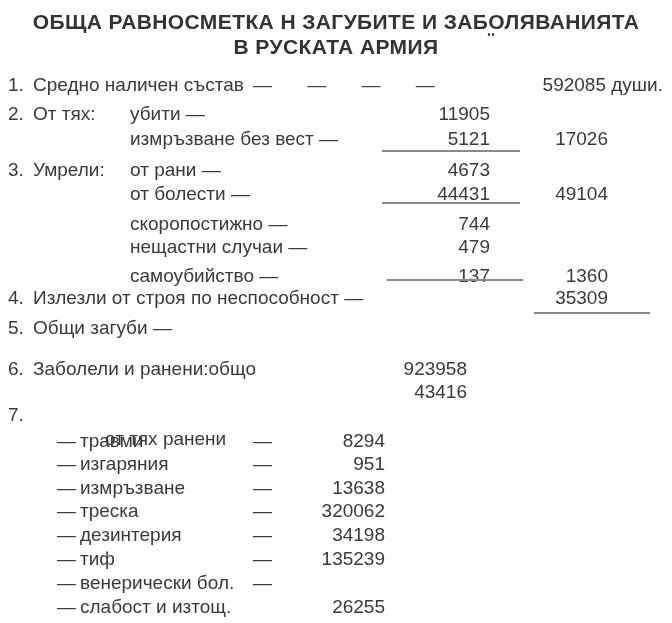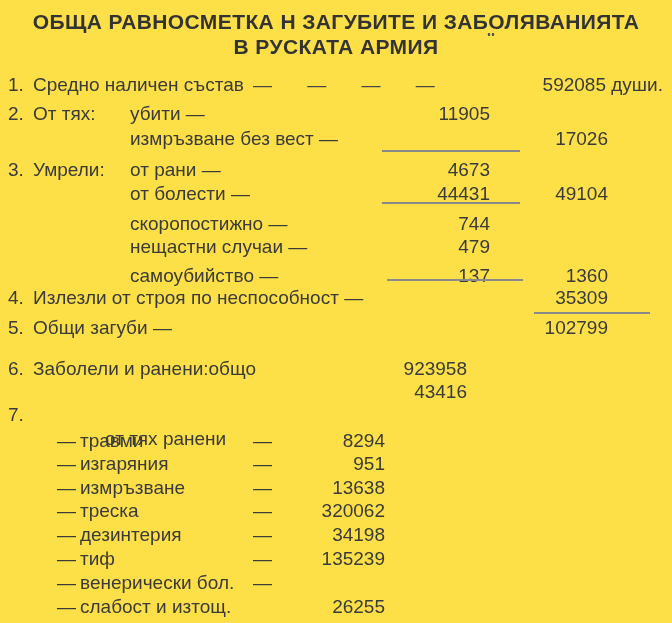--- a/index.html
+++ b/index.html
@@ -1,19 +1,19 @@
 <!DOCTYPE html>
 <html><head>
 <meta charset="utf-8">
 <style>
   html,body{margin:0;padding:0;background:#e8e8e6;}
   .doc{
     position:relative;
     width:672px;height:623px;
-    background:#fde047;
+    background:#ffffff;
     font-family:"Liberation Sans","DejaVu Sans",sans-serif;
     color:#3a3a3a;
     overflow:hidden;
   }
   .title{
     position:absolute;left:0;width:672px;
     text-align:center;
     font-weight:bold;
     font-size:21px;
     letter-spacing:0.4px;
@@ -62,20 +62,21 @@
 
   <div class="row" style="top:103px">
     <span class="x8">2.</span>
     <span class="x33">От тях:</span>
     <span class="x130">убити —</span>
     <span class="ca">11905</span>
   </div>
 
   <div class="row" style="top:128px">
     <span class="x130">измръзване без вест —</span>
+    <span class="ca">5121</span>
     <span class="cb">17026</span>
   </div>
   <div class="rule" style="left:382px;top:150px;width:138px"></div>
 
   <div class="row" style="top:159px">
     <span class="x8">3.</span>
     <span class="x33">Умрели:</span>
     <span class="x130">от рани —</span>
     <span class="ca">4673</span>
   </div>
@@ -107,21 +108,20 @@
   <div class="row" style="top:287px">
     <span class="x8">4.</span>
     <span class="x33">Излезли от строя по неспособност —</span>
     <span class="cb">35309</span>
   </div>
   <div class="rule" style="left:534px;top:312px;width:116px"></div>
 
   <div class="row" style="top:317px">
     <span class="x8">5.</span>
     <span class="x33">Общи загуби —</span>
-    <span class="cb">102799</span>
   </div>
 
   <div class="row" style="top:358px">
     <span class="x8">6.</span>
     <span class="x33">Заболели и ранени:общо</span>
     <span class="c6">923958</span>
   </div>
 
   <div class="row" style="top:381px">
     <span class="x105">от тях ранени</span>

